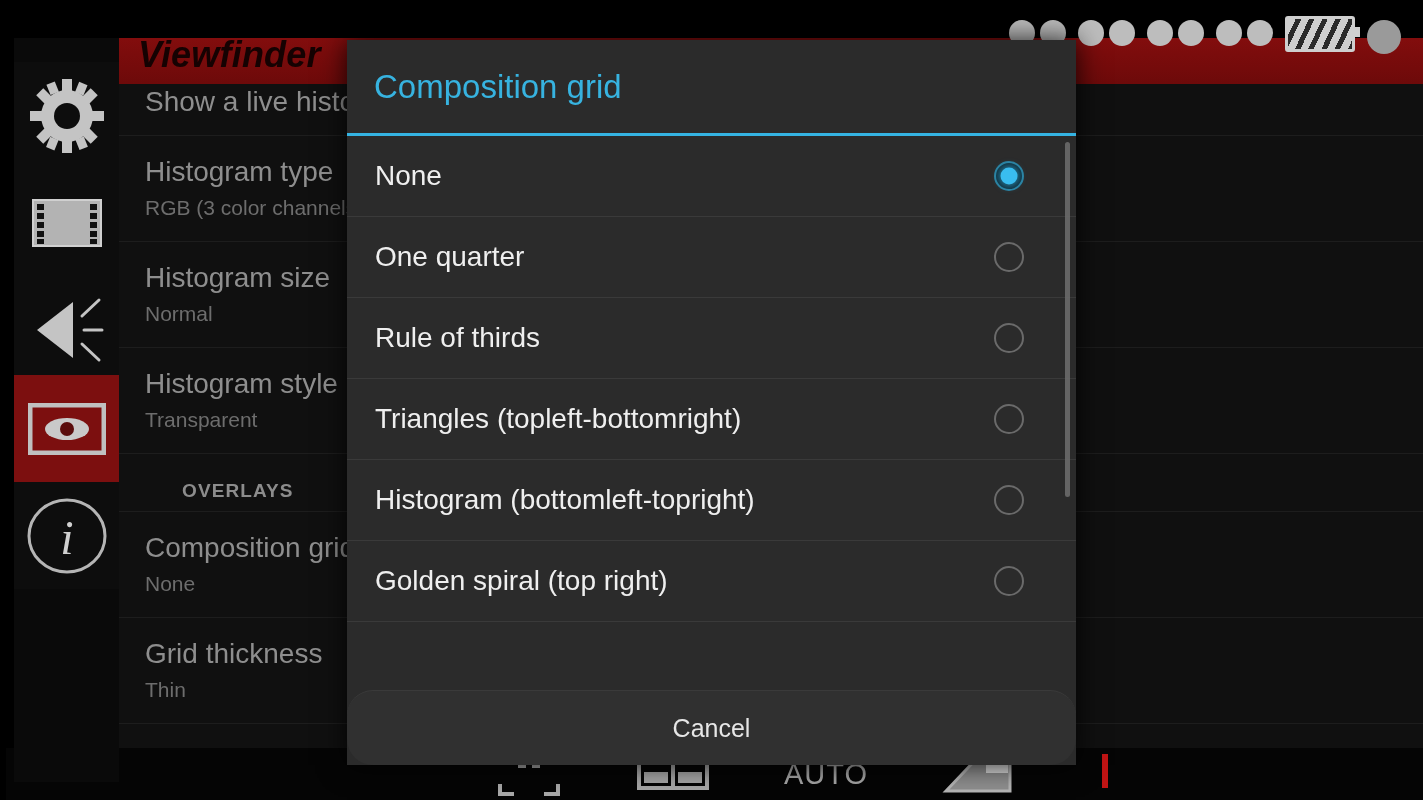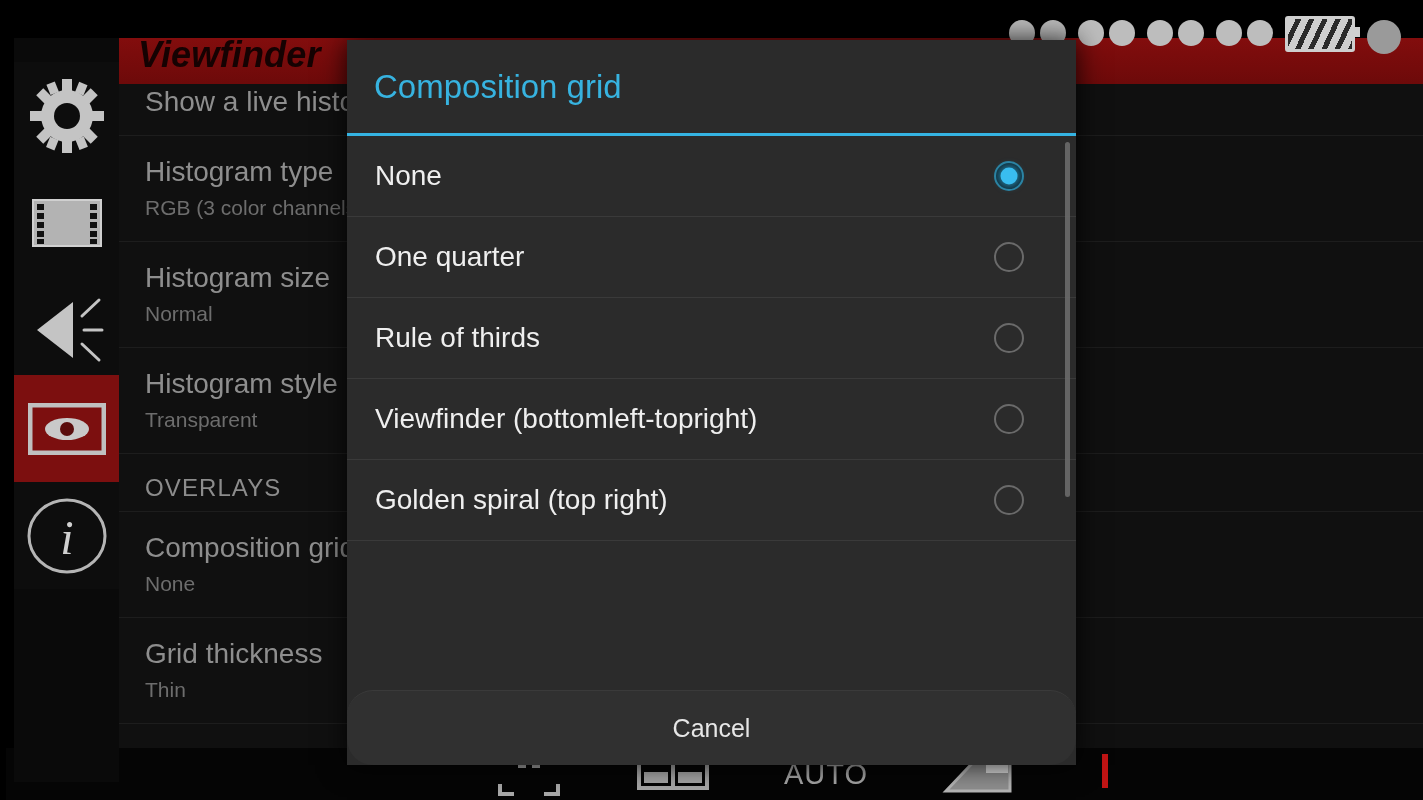--- a/index.html
+++ b/index.html
@@ -136,24 +136,25 @@
     color: #8e8e8e;
     line-height: 1;
   }
   .set-sub {
     font-size: 21px;
     color: #6d6d6d;
     margin-top: 11px;
     line-height: 1;
   }
   .set-section {
-    font-size: 24px;
-    font-weight: normal;
+    font-size: 19px;
+    font-weight: bold;
     color: #8c8c8c;
     letter-spacing: 1.1px;
+    margin-left: 37px;
   }
   .dialog {
     position: absolute;
     left: 347px; top: 40px;
     width: 729px; height: 725px;
     background: #2b2b2b;
     z-index: 9;
     box-shadow: 0 0 26px rgba(0,0,0,.85);
     display: flex;
     flex-direction: column;
@@ -440,21 +441,25 @@
           </div>
           <div class="dlg-row">
             <span class="label">One quarter</span>
             <span class="radio"></span>
           </div>
           <div class="dlg-row">
             <span class="label">Rule of thirds</span>
             <span class="radio"></span>
           </div>
           <div class="dlg-row">
-            <span class="label">Viewfinder (bottomleft-topright)</span>
+            <span class="label">Triangles (topleft-bottomright)</span>
+            <span class="radio"></span>
+          </div>
+          <div class="dlg-row">
+            <span class="label">Histogram (bottomleft-topright)</span>
             <span class="radio"></span>
           </div>
           <div class="dlg-row">
             <span class="label">Golden spiral (top right)</span>
             <span class="radio"></span>
           </div>
         </div>
       <div class="dlg-scrollbar"></div>
     </div>
     <div class="dlg-footer">

